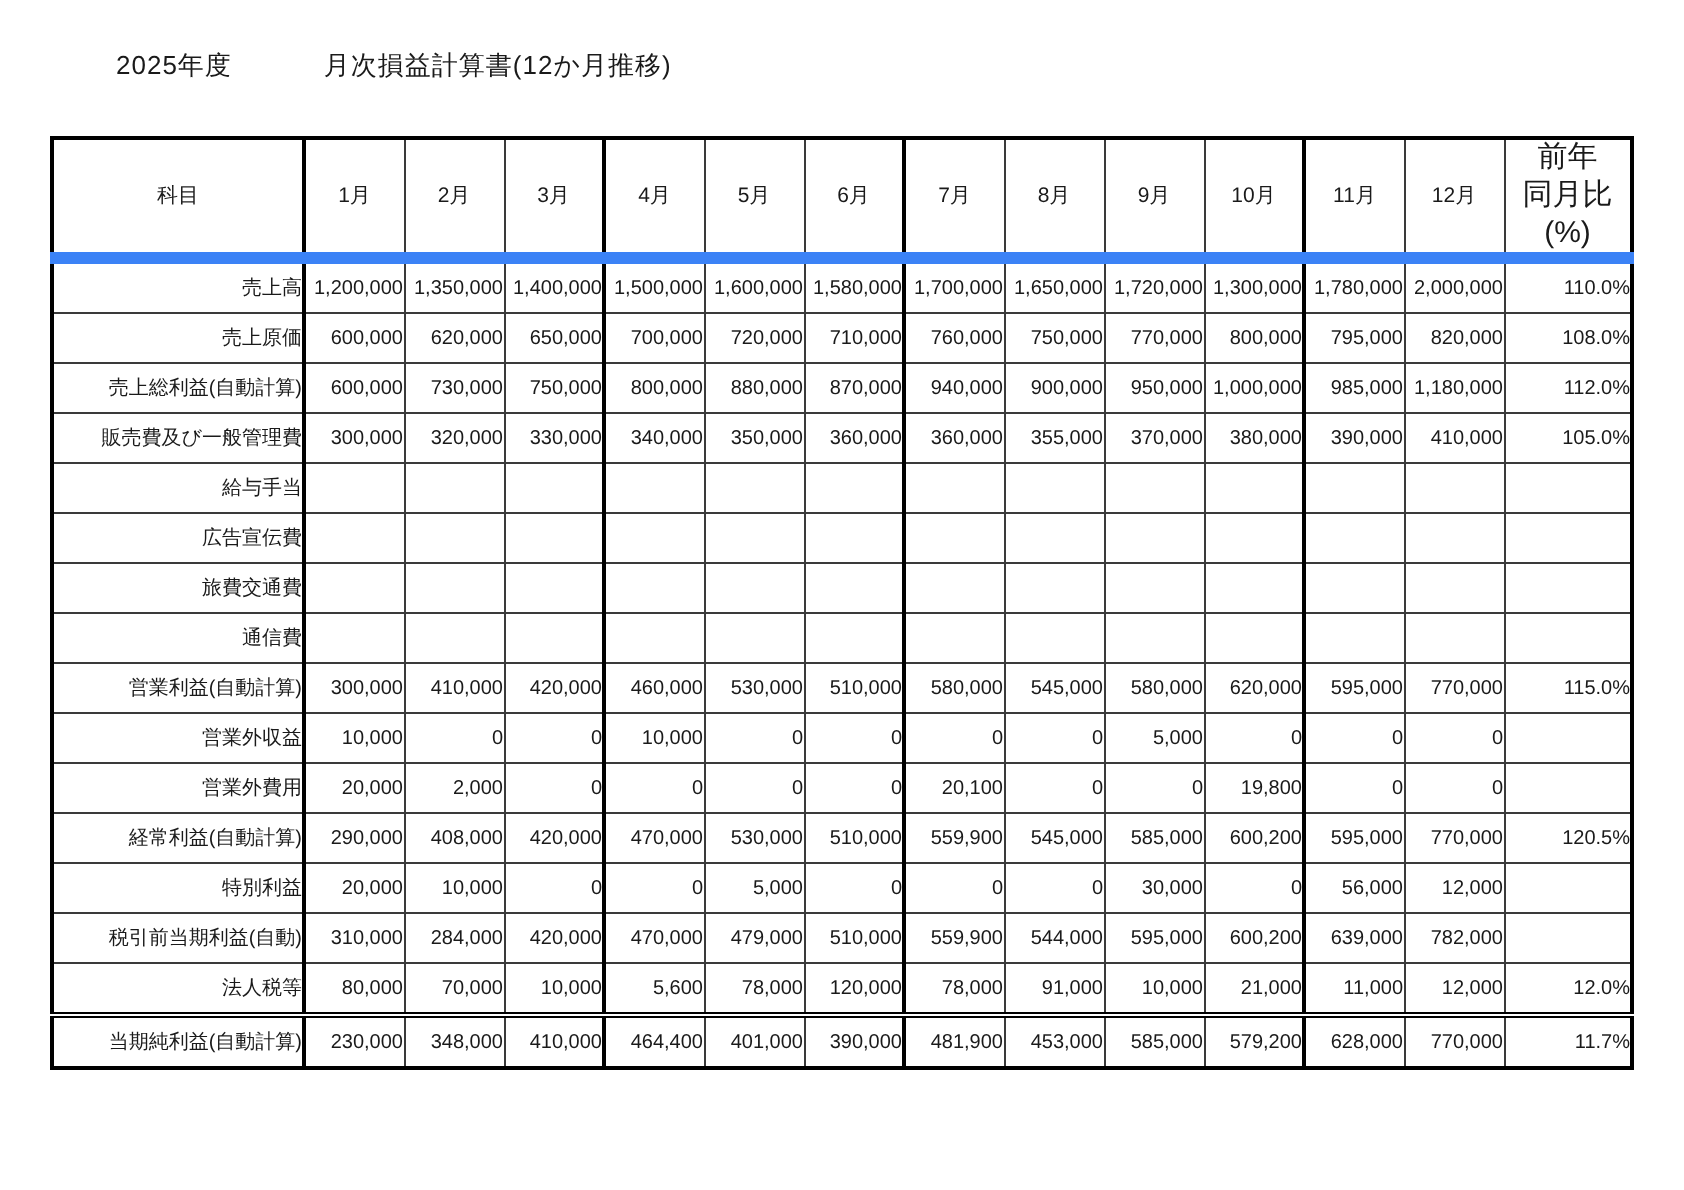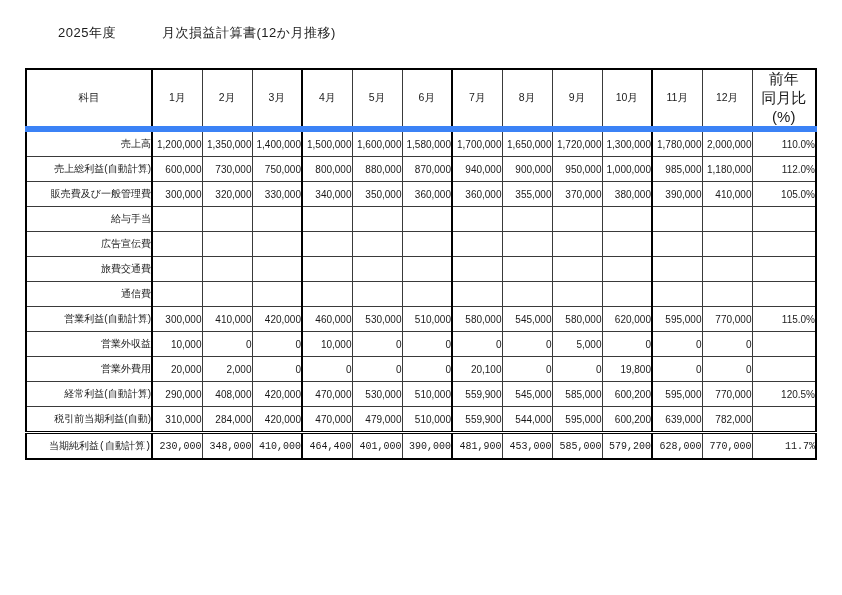--- a/index.html
+++ b/index.html
@@ -49,21 +49,21 @@
     font-size: 15px;
     white-space: pre-line;
     line-height: 1.25;
   }
   table.pl tbody td { height: 24px; font-size: 10px; vertical-align: middle; }
   td.label { padding-left: 8px; text-align: right; }
   tr.sub td.label { padding-left: 23px; margin-left: 41px; }
   td.num { text-align: right; padding-right: 5px; font-size: 9.5px; }
   .thickR { border-right: 2px solid #000 !important; }
   tr.light td { border-top-color: #9b9b9b; }
-  tr.final td { border-top: 3px double #000; font-family: Liberation Mono, monospace; }
+  tr.final td { border-top: 3px double #000; }
 </style>
 </head>
 <body>
 
 <div class="page">
   <div class="title-row">
     <span class="fy">2025年度</span><span>月次損益計算書(12か月推移)</span>
   </div>
   <table class="pl" id="pl-table">
       <colgroup>
@@ -112,20 +112,36 @@
           <td class="num thickR">1,580,000</td>
           <td class="num ">1,700,000</td>
           <td class="num ">1,650,000</td>
           <td class="num ">1,720,000</td>
           <td class="num thickR">1,300,000</td>
           <td class="num ">1,780,000</td>
           <td class="num ">2,000,000</td>
           <td class="num">110.0%</td>
         </tr>
         <tr class="">
+          <td class="label thickR">売上原価</td>
+          <td class="num ">600,000</td>
+          <td class="num ">620,000</td>
+          <td class="num thickR">650,000</td>
+          <td class="num ">700,000</td>
+          <td class="num ">720,000</td>
+          <td class="num thickR">710,000</td>
+          <td class="num ">760,000</td>
+          <td class="num ">750,000</td>
+          <td class="num ">770,000</td>
+          <td class="num thickR">800,000</td>
+          <td class="num ">795,000</td>
+          <td class="num ">820,000</td>
+          <td class="num">108.0%</td>
+        </tr>
+        <tr class="">
           <td class="label thickR">売上総利益(自動計算)</td>
           <td class="num ">600,000</td>
           <td class="num ">730,000</td>
           <td class="num thickR">750,000</td>
           <td class="num ">800,000</td>
           <td class="num ">880,000</td>
           <td class="num thickR">870,000</td>
           <td class="num ">940,000</td>
           <td class="num ">900,000</td>
           <td class="num ">950,000</td>
@@ -272,34 +288,66 @@
           <td class="num thickR">510,000</td>
           <td class="num ">559,900</td>
           <td class="num ">545,000</td>
           <td class="num ">585,000</td>
           <td class="num thickR">600,200</td>
           <td class="num ">595,000</td>
           <td class="num ">770,000</td>
           <td class="num">120.5%</td>
         </tr>
         <tr class="">
+          <td class="label thickR">特別利益</td>
+          <td class="num ">20,000</td>
+          <td class="num ">10,000</td>
+          <td class="num thickR">0</td>
+          <td class="num ">0</td>
+          <td class="num ">5,000</td>
+          <td class="num thickR">0</td>
+          <td class="num ">0</td>
+          <td class="num ">0</td>
+          <td class="num ">30,000</td>
+          <td class="num thickR">0</td>
+          <td class="num ">56,000</td>
+          <td class="num ">12,000</td>
+          <td class="num"></td>
+        </tr>
+        <tr class="">
           <td class="label thickR">税引前当期利益(自動)</td>
           <td class="num ">310,000</td>
           <td class="num ">284,000</td>
           <td class="num thickR">420,000</td>
           <td class="num ">470,000</td>
           <td class="num ">479,000</td>
           <td class="num thickR">510,000</td>
           <td class="num ">559,900</td>
           <td class="num ">544,000</td>
           <td class="num ">595,000</td>
           <td class="num thickR">600,200</td>
           <td class="num ">639,000</td>
           <td class="num ">782,000</td>
           <td class="num"></td>
+        </tr>
+        <tr class="">
+          <td class="label thickR">法人税等</td>
+          <td class="num ">80,000</td>
+          <td class="num ">70,000</td>
+          <td class="num thickR">10,000</td>
+          <td class="num ">5,600</td>
+          <td class="num ">78,000</td>
+          <td class="num thickR">120,000</td>
+          <td class="num ">78,000</td>
+          <td class="num ">91,000</td>
+          <td class="num ">10,000</td>
+          <td class="num thickR">21,000</td>
+          <td class="num ">11,000</td>
+          <td class="num ">12,000</td>
+          <td class="num">12.0%</td>
         </tr>
         <tr class="final">
           <td class="label thickR">当期純利益(自動計算)</td>
           <td class="num ">230,000</td>
           <td class="num ">348,000</td>
           <td class="num thickR">410,000</td>
           <td class="num ">464,400</td>
           <td class="num ">401,000</td>
           <td class="num thickR">390,000</td>
           <td class="num ">481,900</td>

